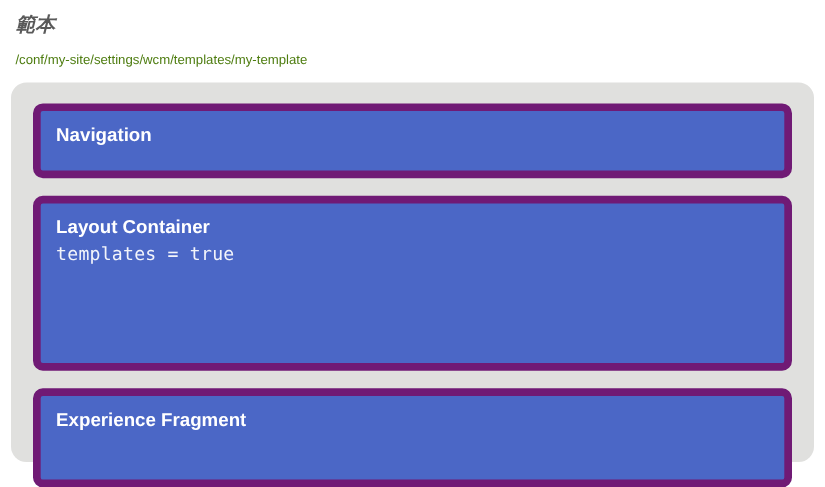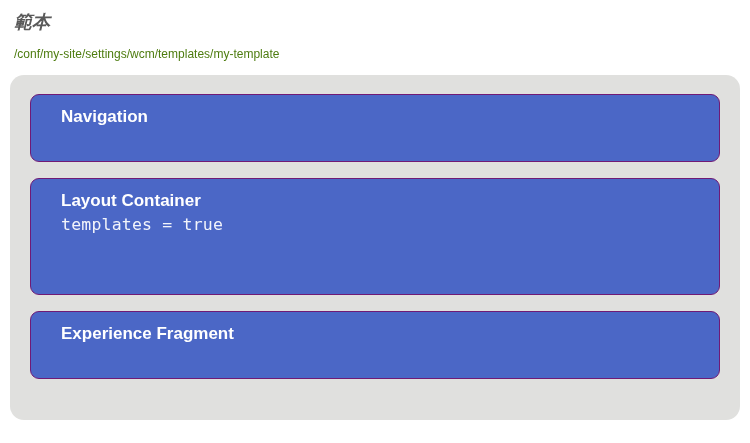--- a/index.html
+++ b/index.html
@@ -36,31 +36,31 @@
     top: 75px;
     width: 730px;
     height: 345px;
     background: #E0E0DE;
     border-radius: 14px;
     box-sizing: border-box;
     padding: 19px 20px 13px 20px;
   }
   .component-box {
     background: #4B67C6;
-    border: 1px solid #701a75;
+    border: 7px solid #701a75;
     border-radius: 9px;
     box-sizing: border-box;
-    padding: 10px 30px;
+    padding: 10px 14px;
     color: #ffffff;
     overflow: hidden;
   }
   .component-box + .component-box { margin-top: 16px; }
   .box-navigation { height: 68px; }
-  .box-layout-container { height: 117px; }
-  .box-experience-fragment { height: 68px; }
+  .box-layout-container { height: 159px; }
+  .box-experience-fragment { height: 90px; }
   .component-name {
     margin: 0;
     font-size: 17px;
     font-weight: bold;
     line-height: 24px;
     color: #ffffff;
   }
   .component-config {
     font-family: "DejaVu Sans Mono", "Liberation Mono", monospace;
     font-size: 16.5px;

